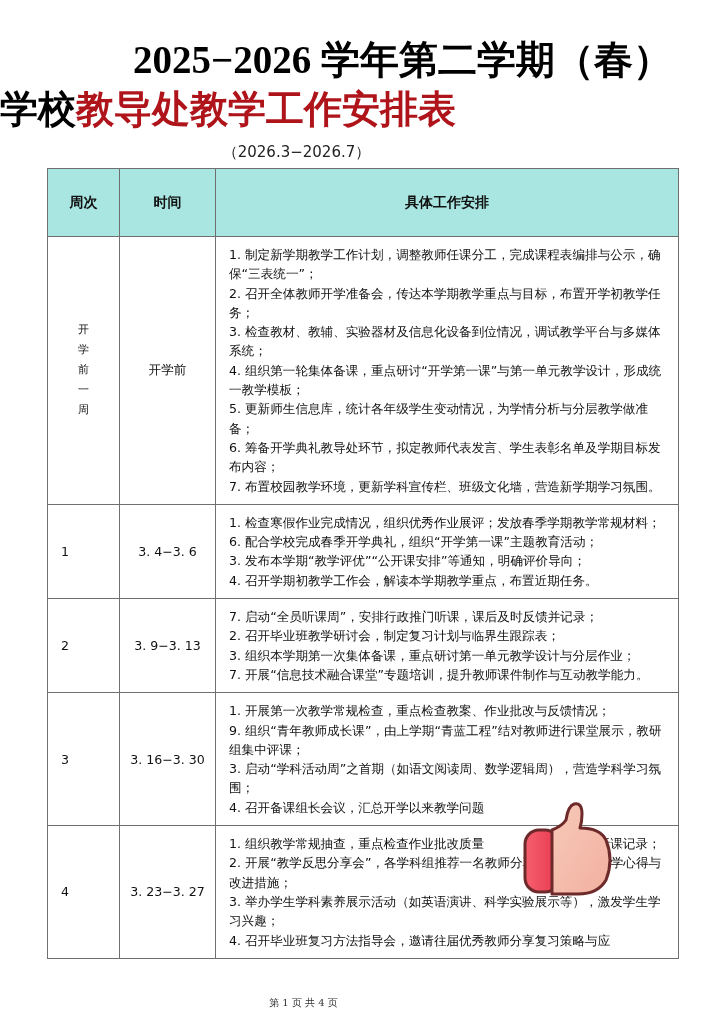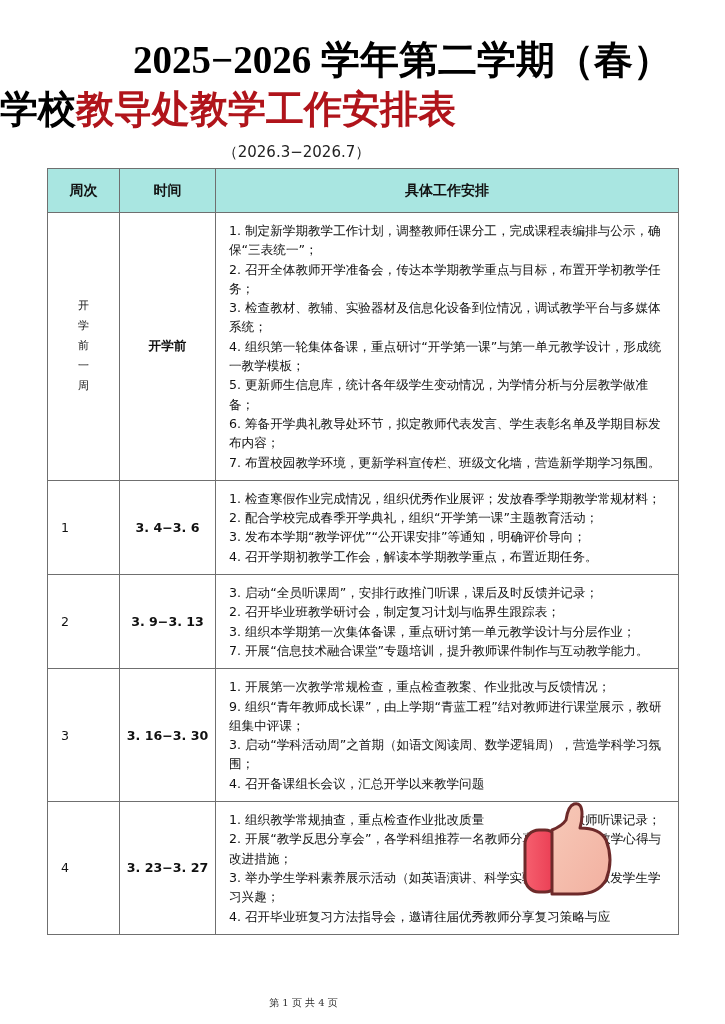--- a/index.html
+++ b/index.html
@@ -12,27 +12,27 @@
             font-family: "DejaVu Serif", "Liberation Serif", serif; font-weight: bold;
             font-size: 38px; line-height: 50px; white-space: nowrap; }
   .title2 .black { color: #000; }
   .title2 .red { color: #b0141b; }
   .subtitle { position: absolute; left: 0; top: 142px; width: 593px; text-align: center;
               font-size: 15px; color: #222; line-height: 20px; }
   table.sched { position: absolute; left: 47px; top: 168px; width: 631px;
                 border-collapse: collapse; table-layout: fixed; font-size: 12.6px; }
   table.sched th, table.sched td { border: 1px solid #6f6f6f; }
   table.sched th { background: #a9e6e1; font-weight: bold; height: 35px; font-size: 14px;
-                   text-align: center; padding: 4px; color: #111; }
+                   text-align: center; padding: 16px; color: #111; }
   table.sched td { vertical-align: middle; padding: 0; }
   td.week { text-align: left; padding-left: 13px !important; }
   td.week.vertical { text-align: center; padding-left: 0 !important; }
   td.week.vertical span { display: inline-block; width: 14px; line-height: 20px; font-size: 11px;
                           word-break: break-all; white-space: normal; }
-  td.time { text-align: center; font-weight: bold; }
+  td.time { text-align: center; }
   td.tasks { padding: 8px 6px 8px 13px !important; line-height: 19.3px; }
   td.tasks div { margin: 0; }
   .footer { position: absolute; left: 0; top: 996px; width: 607px; text-align: center;
             font-family: "DejaVu Serif", serif; font-size: 10px; color: #333; }
   .sticker { position: absolute; left: 522px; top: 800px; width: 94px; height: 100px; }
 </style>
 </head>
 <body>
 
 <div class="title1">2025−2026 学年第二学期（春）</div>
@@ -66,30 +66,30 @@
           <div>5. 更新师生信息库，统计各年级学生变动情况，为学情分析与分层教学做准备；</div>
           <div>6. 筹备开学典礼教导处环节，拟定教师代表发言、学生表彰名单及学期目标发布内容；</div>
           <div>7. 布置校园教学环境，更新学科宣传栏、班级文化墙，营造新学期学习氛围。</div>
         </td>
       </tr>
       <tr>
         <td class="week"><span>1</span></td>
         <td class="time">3. 4−3. 6</td>
         <td class="tasks">
           <div>1. 检查寒假作业完成情况，组织优秀作业展评；发放春季学期教学常规材料；</div>
-          <div>2. 配合学校完成春季开学典礼，组织“开学第一课”主题教育活动；</div>
+          <div>6. 配合学校完成春季开学典礼，组织“开学第一课”主题教育活动；</div>
           <div>3. 发布本学期“教学评优”“公开课安排”等通知，明确评价导向；</div>
           <div>4. 召开学期初教学工作会，解读本学期教学重点，布置近期任务。</div>
         </td>
       </tr>
       <tr>
         <td class="week"><span>2</span></td>
         <td class="time">3. 9−3. 13</td>
         <td class="tasks">
-          <div>3. 启动“全员听课周”，安排行政推门听课，课后及时反馈并记录；</div>
+          <div>7. 启动“全员听课周”，安排行政推门听课，课后及时反馈并记录；</div>
           <div>2. 召开毕业班教学研讨会，制定复习计划与临界生跟踪表；</div>
           <div>3. 组织本学期第一次集体备课，重点研讨第一单元教学设计与分层作业；</div>
           <div>7. 开展“信息技术融合课堂”专题培训，提升教师课件制作与互动教学能力。</div>
         </td>
       </tr>
       <tr>
         <td class="week"><span>3</span></td>
         <td class="time">3. 16−3. 30</td>
         <td class="tasks">
           <div>1. 开展第一次教学常规检查，重点检查教案、作业批改与反馈情况；</div>

